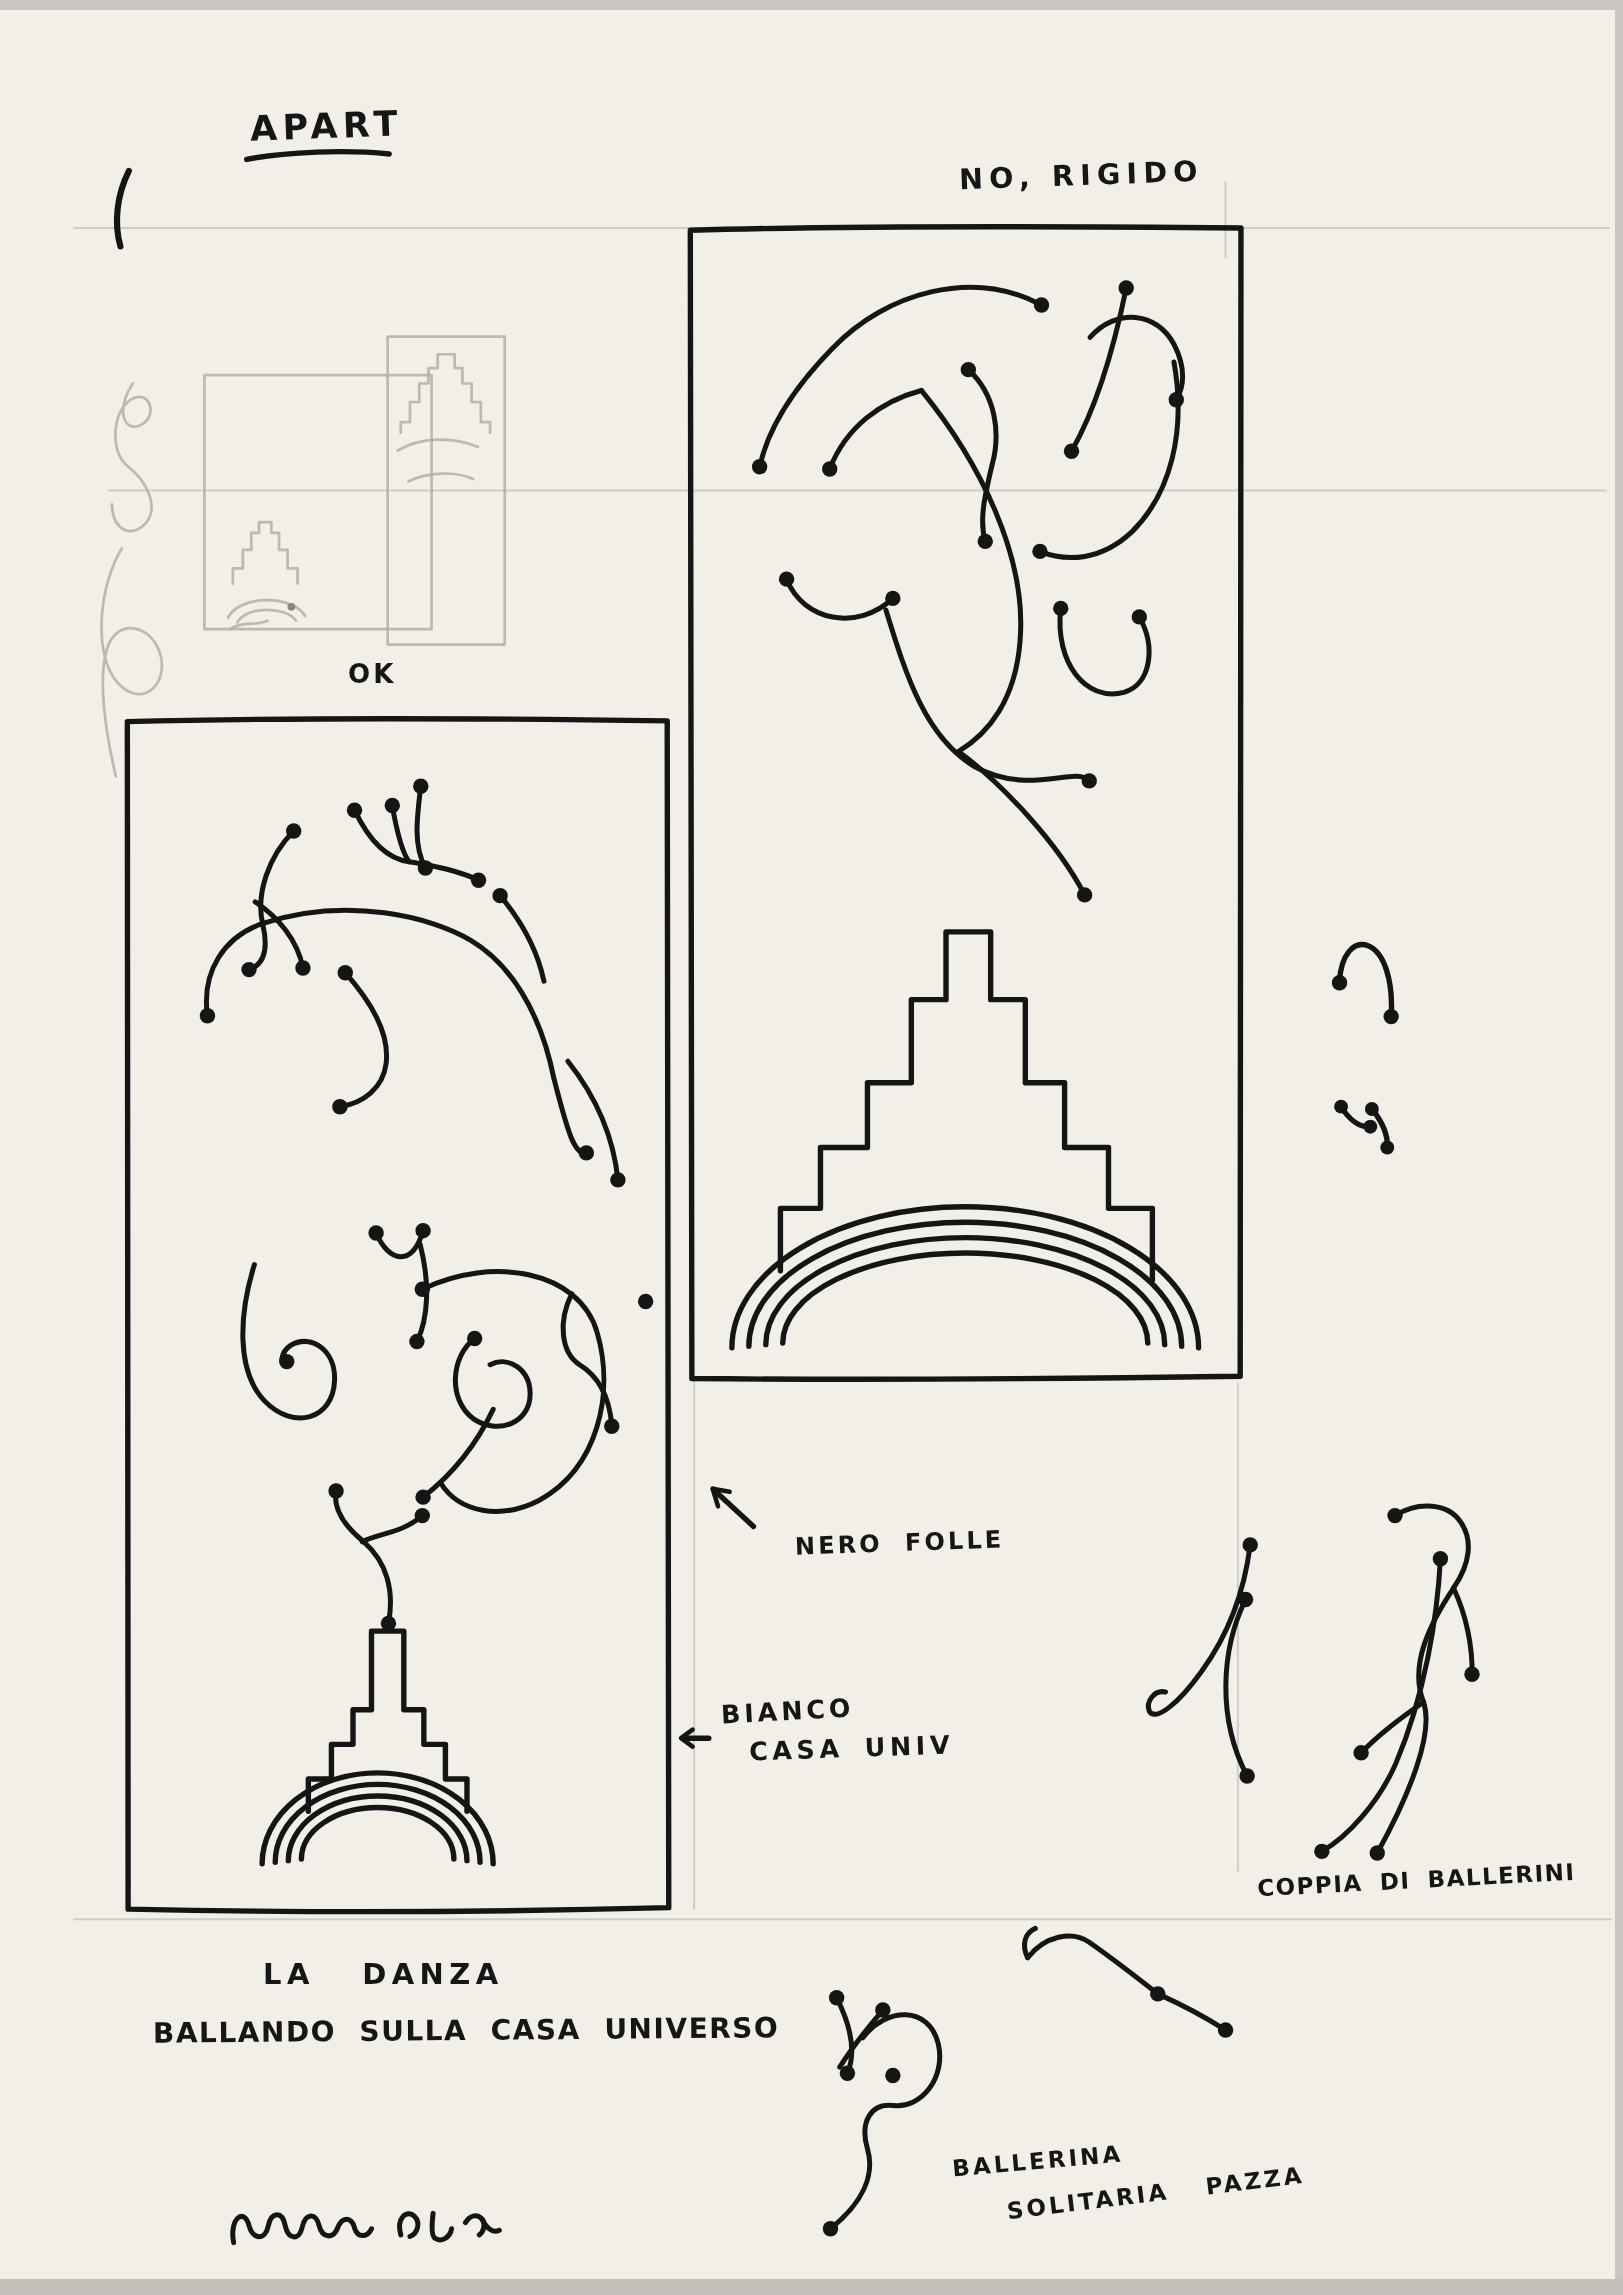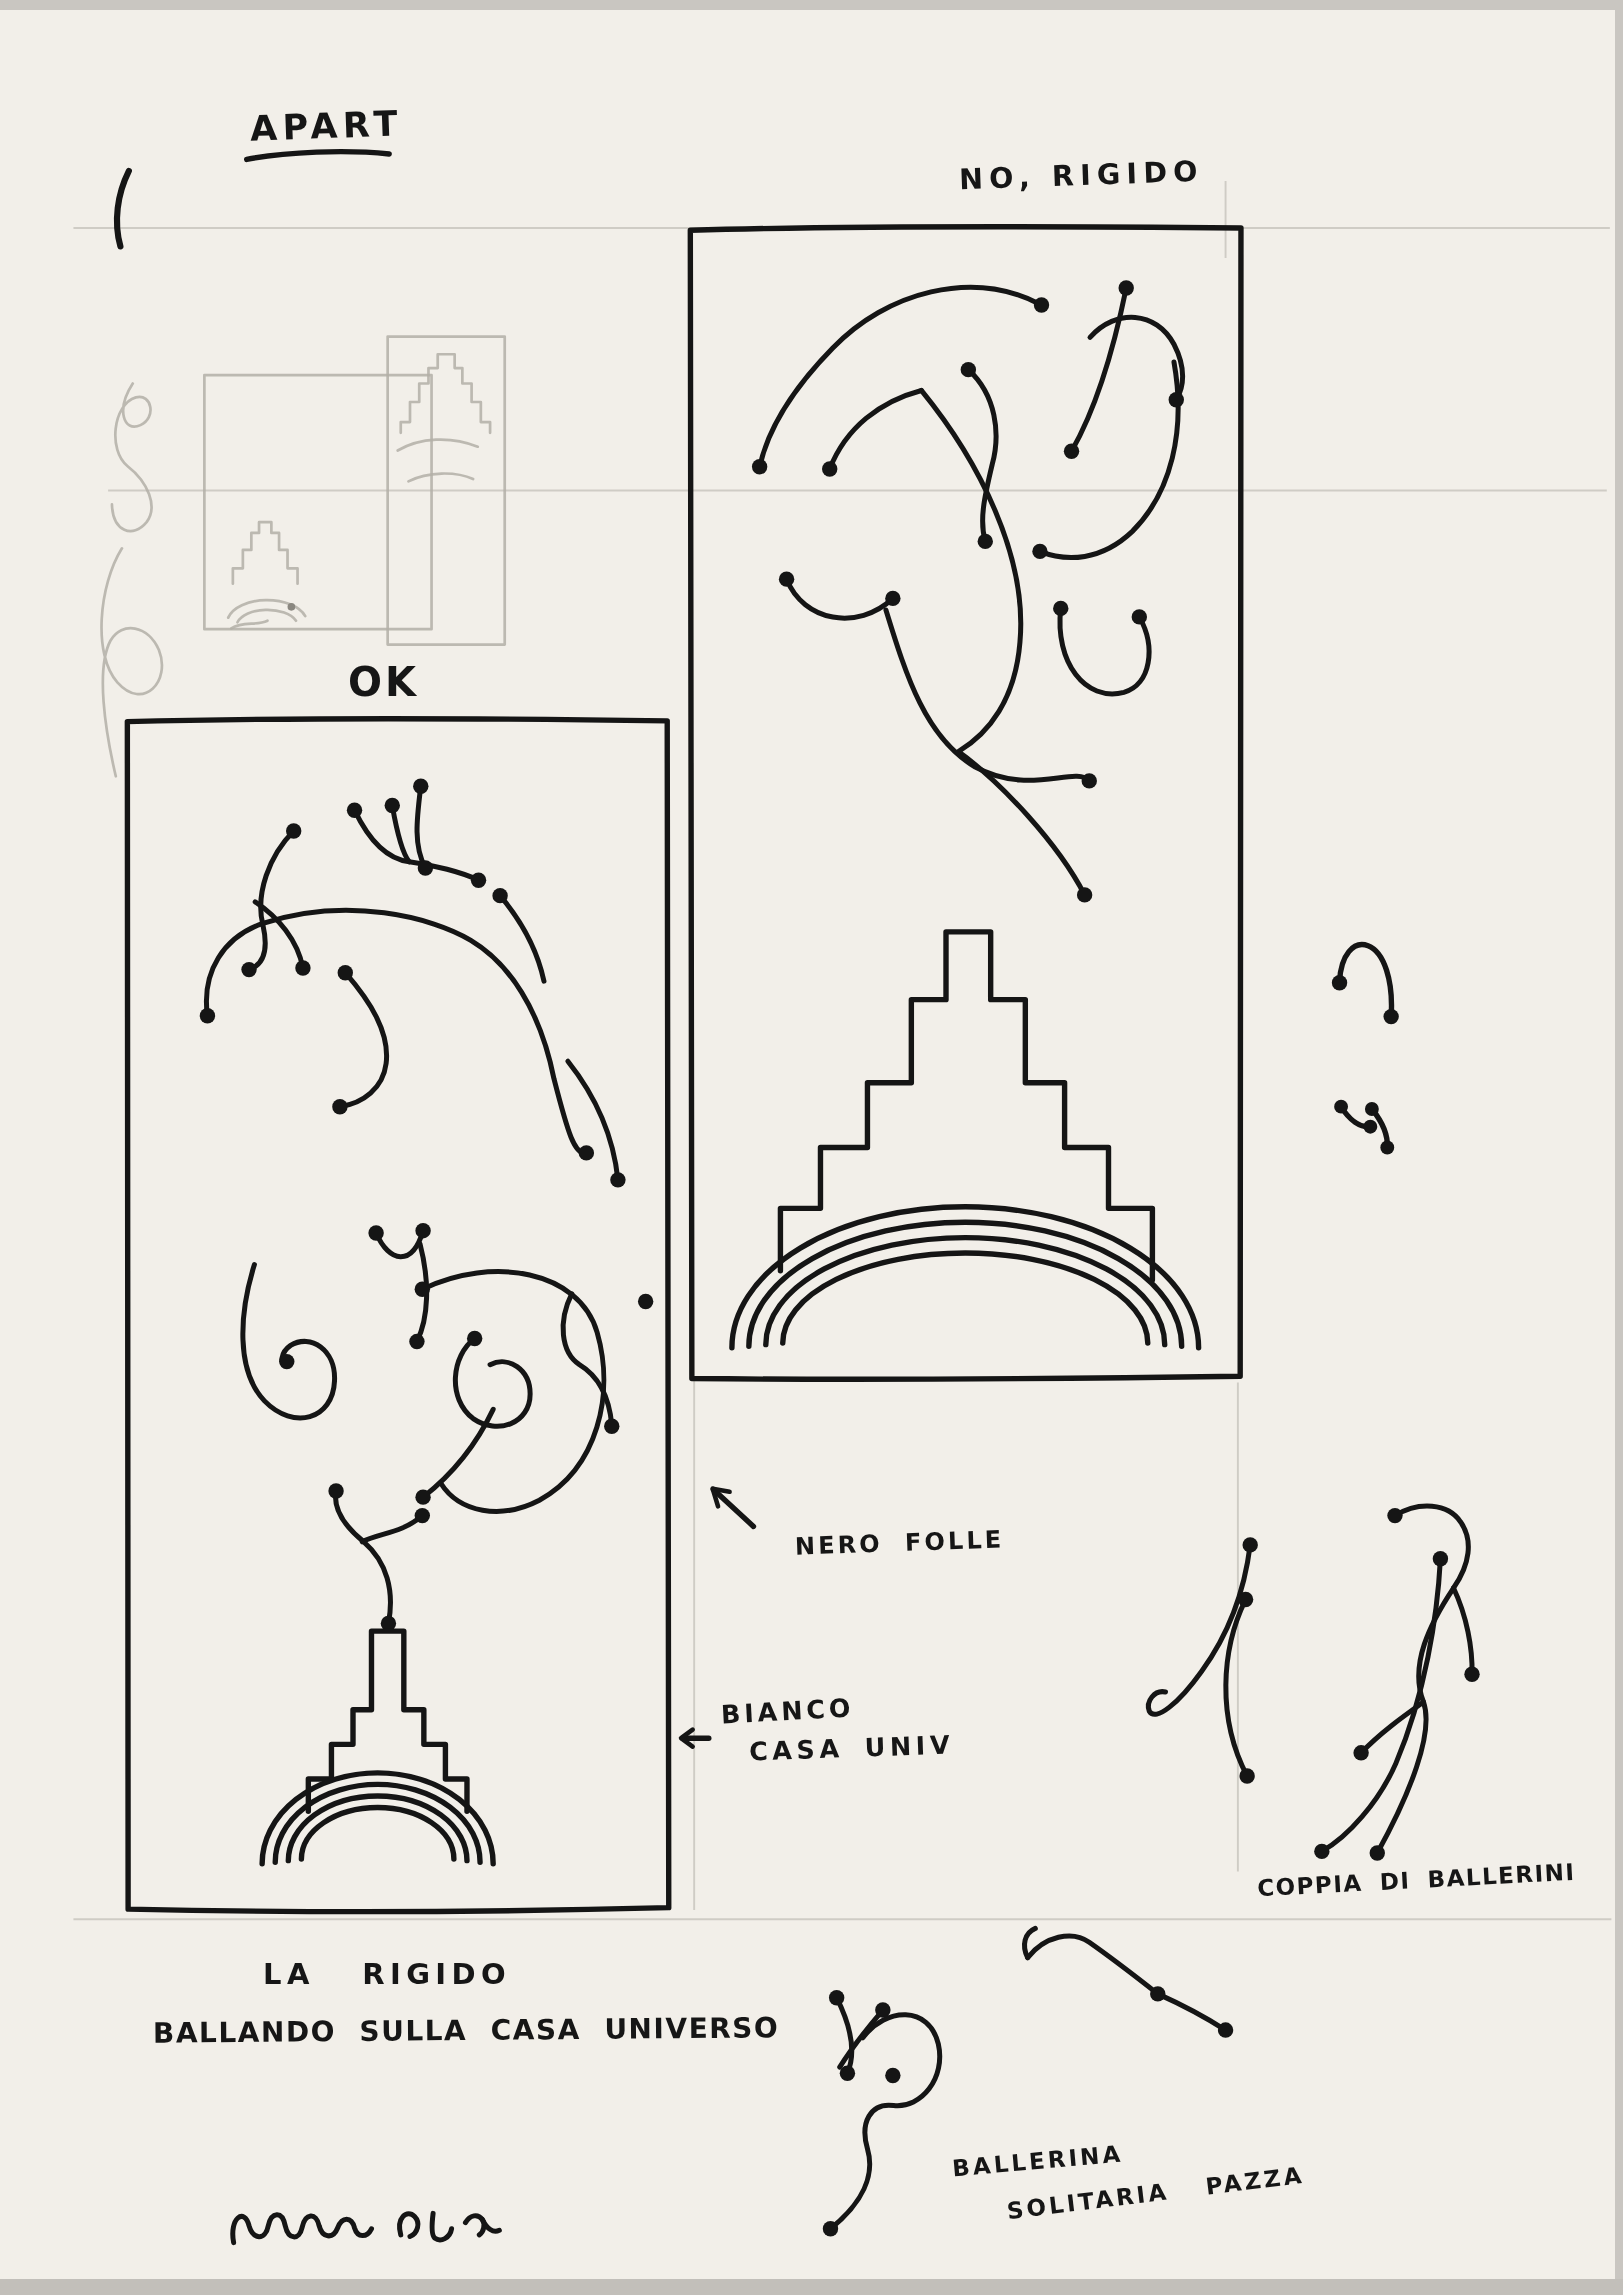--- a/index.html
+++ b/index.html
@@ -224,28 +224,28 @@
       <path class="ink" d="M562,2874 C560,2890 560,2902 564,2906 C572,2912 584,2906 586,2894"></path>
       <path class="ink" d="M604,2886 C610,2876 620,2874 626,2882 C630,2888 628,2898 622,2902"></path>
       <path class="ink" d="M626,2882 C632,2894 640,2900 648,2896"></path>
     </g>
   </svg>
 
   <div class="hand" style="left:250px;top:106px;font-size:35px;letter-spacing:5.4px;transform:rotate(-2deg);">APART</div>
 
   <div class="hand" style="left:959px;top:159px;font-size:28.5px;letter-spacing:6.2px;transform:rotate(-2deg);">NO, RIGIDO</div>
 
-  <div class="hand" style="left:348px;top:659px;font-size:40px;letter-spacing:3.1px;">OK</div>
+  <div class="hand" style="left:348px;top:659px;font-size:26px;letter-spacing:3.1px;">OK</div>
 
   <div class="hand" style="left:795px;top:1529px;font-size:24px;letter-spacing:3.1px;word-spacing:10.8px;transform:rotate(-2deg);">NERO FOLLE</div>
 
   <div class="hand" style="left:721px;top:1696px;font-size:25.4px;letter-spacing:3.9px;transform:rotate(-3deg);">BIANCO</div>
   <div class="hand" style="left:749px;top:1733px;font-size:25.4px;letter-spacing:4.6px;word-spacing:7.7px;transform:rotate(-2deg);">CASA UNIV</div>
 
-  <div class="hand" style="left:263px;top:1957px;font-size:29px;letter-spacing:5.4px;word-spacing:32px;">LA RIGIDO</div>
+  <div class="hand" style="left:263px;top:1957px;font-size:29px;letter-spacing:5.4px;word-spacing:32px;">LA DANZA</div>
 
   <div class="hand" style="left:153px;top:2014px;font-size:28px;letter-spacing:1.5px;word-spacing:12.3px;transform:rotate(-0.5deg);">BALLANDO SULLA CASA UNIVERSO</div>
 
   <div class="hand" style="left:1257px;top:1867px;font-size:23px;letter-spacing:1.5px;word-spacing:7.7px;transform:rotate(-3deg);">COPPIA DI BALLERINI</div>
 
   <div class="hand" style="left:952px;top:2148px;font-size:23px;letter-spacing:3.1px;transform:rotate(-5deg);">BALLERINA</div>
   <div class="hand" style="left:1006px;top:2180px;font-size:23px;letter-spacing:3.1px;word-spacing:26px;transform:rotate(-7deg);">SOLITARIA PAZZA</div>
 
 </div>
 

